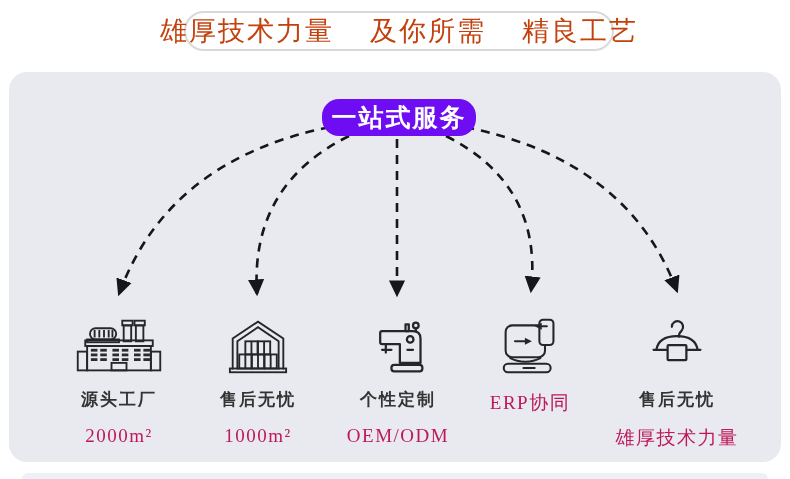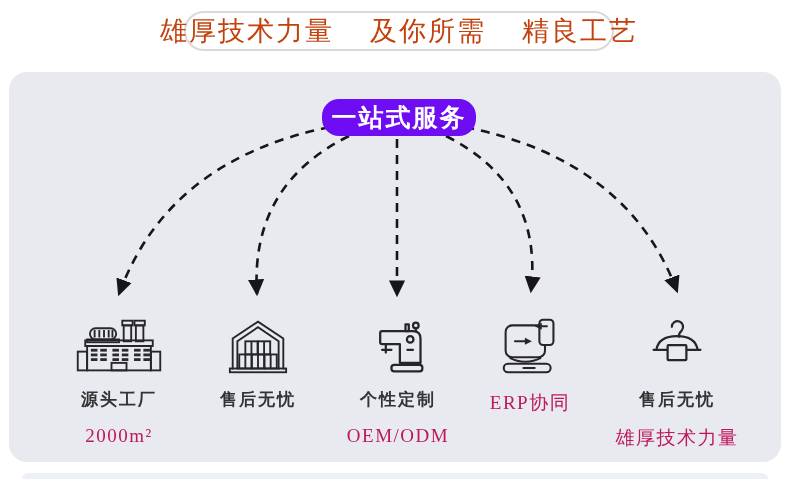--- a/index.html
+++ b/index.html
@@ -134,20 +134,21 @@
       <rect x="12" y="41" width="13" height="15"></rect>
       <rect x="25.5" y="41" width="13" height="15"></rect>
       <rect x="39" y="41" width="13" height="15"></rect>
       <path d="M18.5,41 V56 M32,41 V56 M45.5,41 V56"></path>
       <rect x="18.5" y="27" width="13" height="14"></rect>
       <rect x="32" y="27" width="13" height="14"></rect>
       <path d="M25,27 V41 M38.5,27 V41"></path>
     </svg>
   </div>
   <div class="label">售后无忧</div>
+  <div class="value">1000m²</div>
 </div>
 
 <div class="col c3">
   <div class="icon-box">
     <svg width="60" height="60" viewBox="0 0 64 64" stroke-linejoin="round" stroke-linecap="round" style="stroke-width:2.4">
       <rect x="40" y="9" width="3.5" height="7"></rect>
       <circle cx="51" cy="10" r="3"></circle>
       <path d="M51,13 V16"></path>
       <path d="M15,16 H48 Q56,16 56,24 V50 H34 V30 H15 Q13,30 13,28 V18 Q13,16 15,16 Z"></path>
       <path d="M19,30 V36 M15,36 H25 M19,36 V39"></path>

